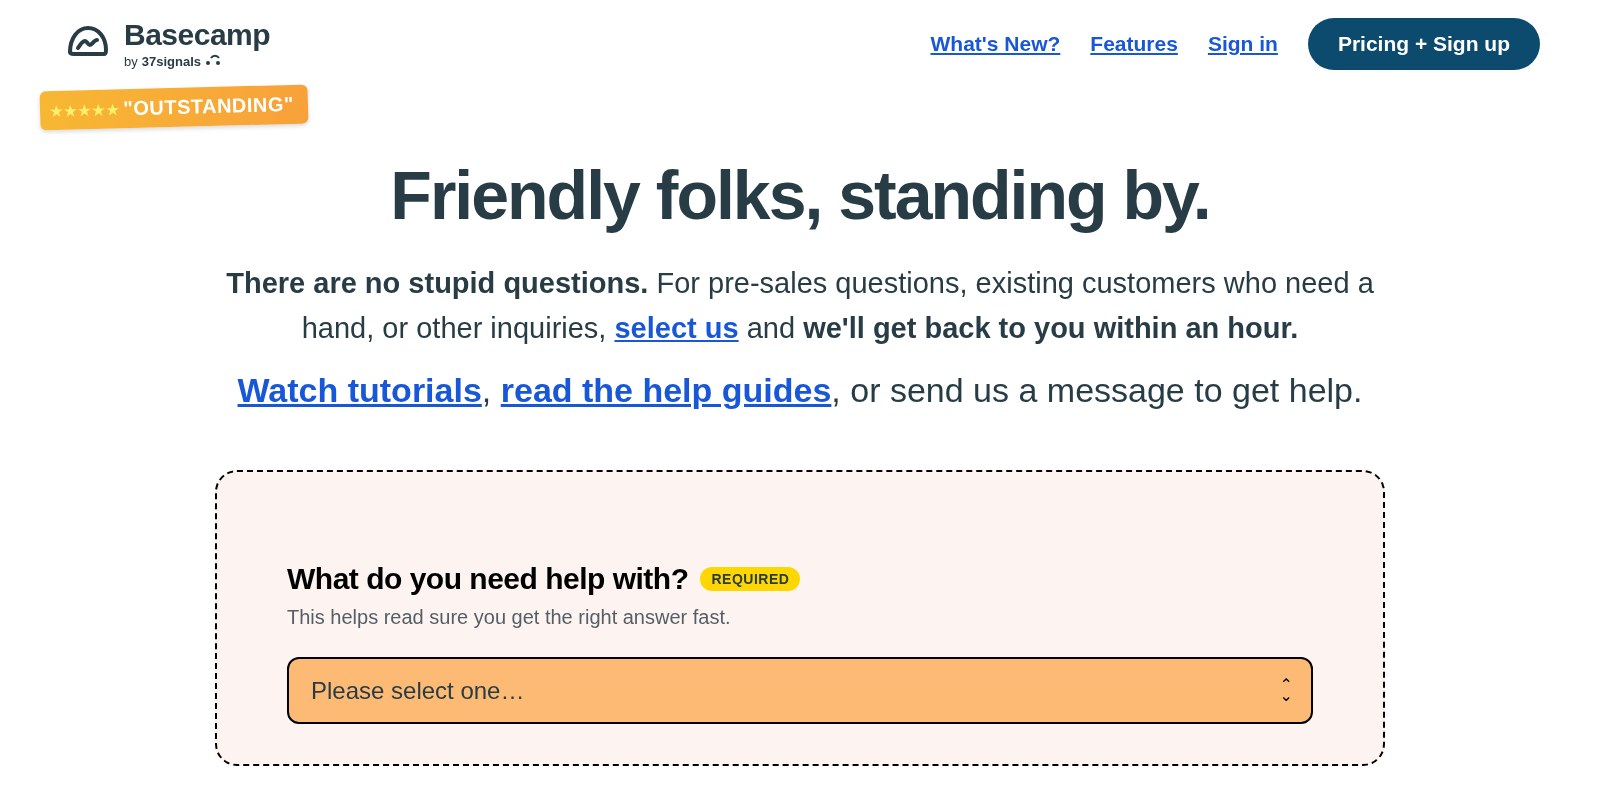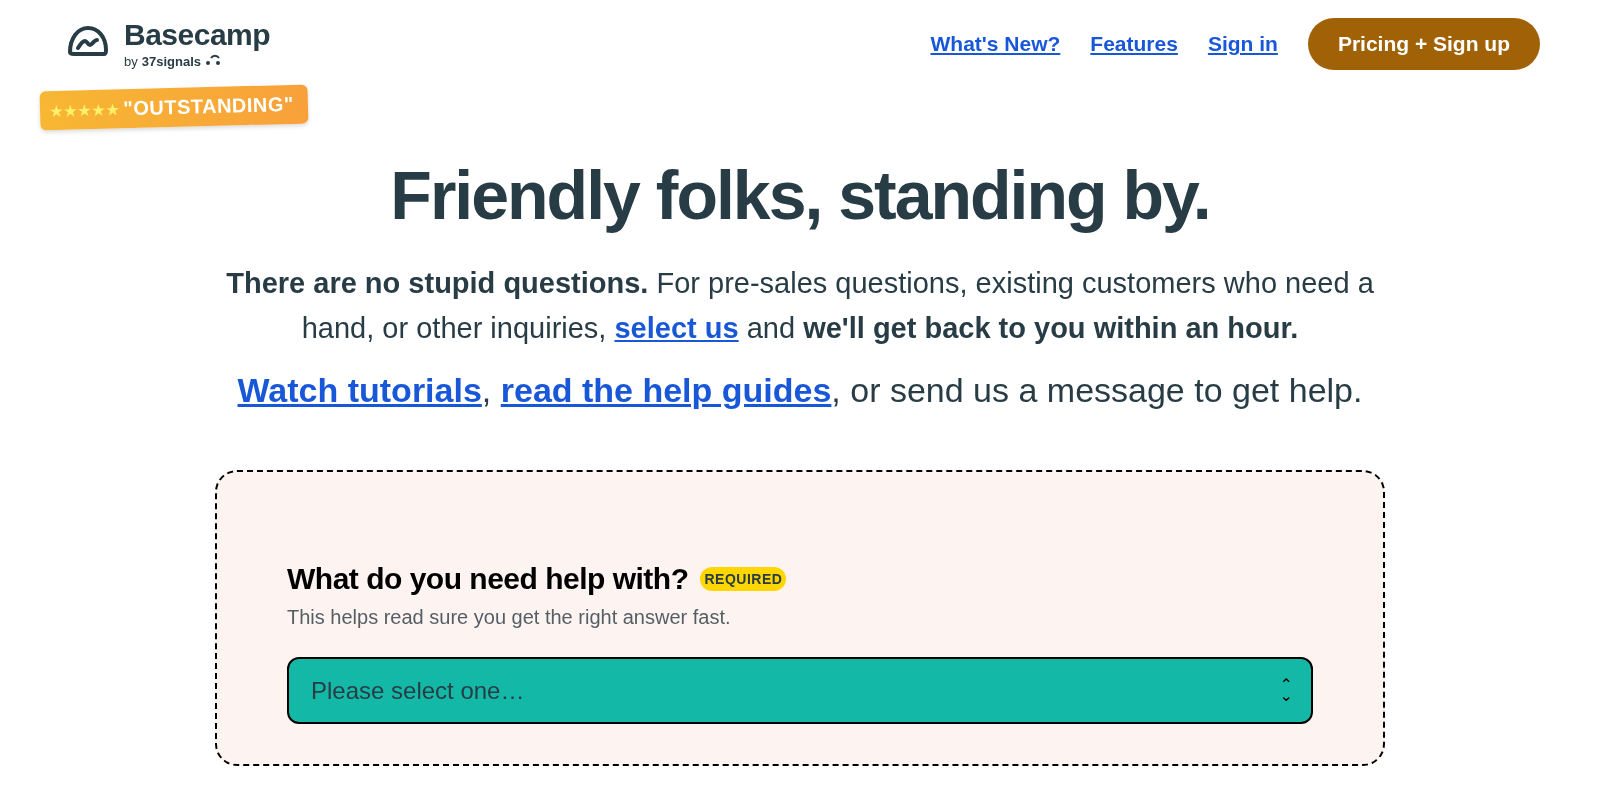--- a/index.html
+++ b/index.html
@@ -32,21 +32,21 @@
   .logo-by { font-size: 13px; color: #283c46; margin-top: 4px; display:flex; align-items:center; gap:4px;}
   .logo-by svg { width:16px; height:12px; }
 
   nav.top-nav { display:flex; align-items:center; gap: 30px; }
   nav.top-nav a.nav-link {
     font-size: 21px;
     font-weight: 700;
     text-decoration: underline;
   }
   .cta-btn {
-    background: #a16207;
+    background: #0c4a6e;
     color: #fff;
     font-size: 21px;
     font-weight: 700;
     padding: 14px 30px;
     border: none;
     border-radius: 999px;
     cursor: pointer;
     text-decoration: none;
   }
 
@@ -113,40 +113,40 @@
     font-size: 30px;
     font-weight: 800;
     color:#000000;
     letter-spacing:-.5px;
   }
   .req-pill {
     background:#ffd600;
     color:#283c46;
     font-size:14px;
     font-weight:800;
-    padding:4px 4px;
+    padding:4px 11px;
     border-radius:999px;
     letter-spacing:.5px;
   }
   .form-help {
     font-size:20px;
     color:#555e65;
     margin-top:10px;
   }
   .select-wrap {
     position:relative;
     margin-top:28px;
   }
   .select {
     width:100%;
     font-size:24px;
     padding:18px 48px 18px 22px;
     border:2px solid #000;
     border-radius:12px;
-    background:#14b8a6;
+    background:#fdba74;
     appearance:none;
     color:#283c46;
     cursor:pointer;
   }
   .select-icon {
     position:absolute;
     right:20px;
     top:50%;
     transform:translateY(-50%);
     font-size:16px;

